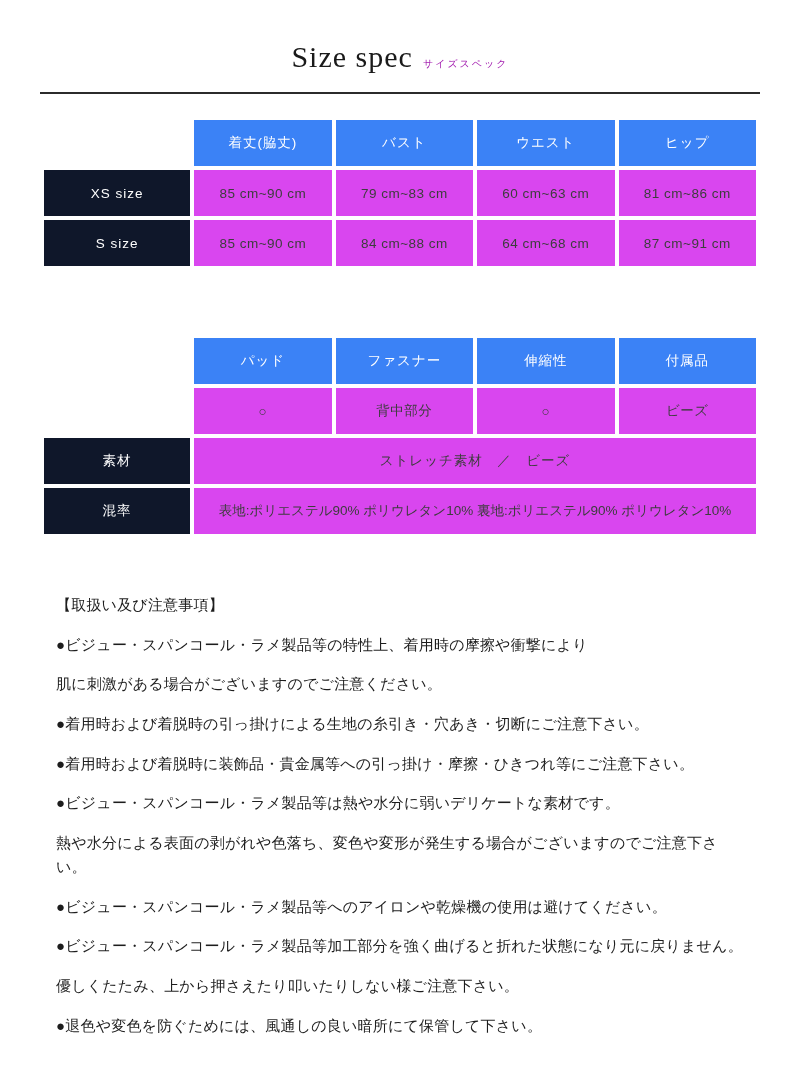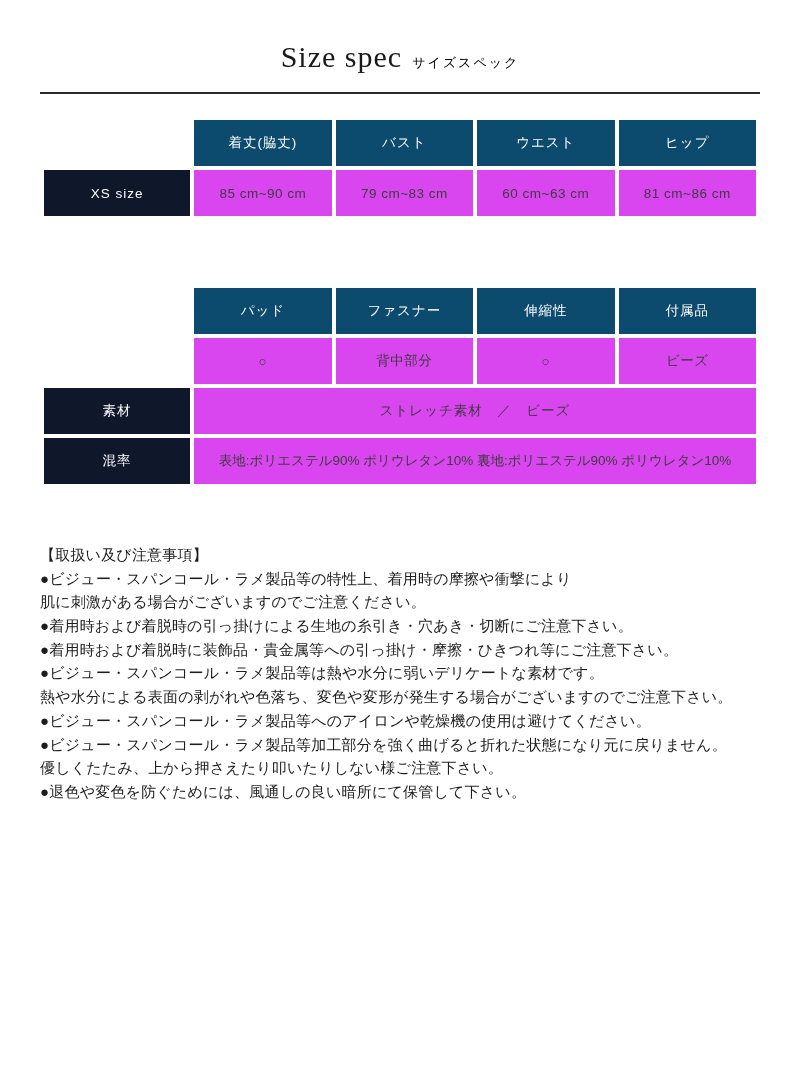--- a/index.html
+++ b/index.html
@@ -35,23 +35,23 @@
   }
   .head-en {
     font-family: "Liberation Serif", serif;
     font-size: 30px;
     letter-spacing: 1px;
     color: #1a1a1a;
     font-weight: normal;
   }
   .head-jp {
     font-family: "Liberation Sans", sans-serif;
-    font-size: 13px;
+    font-size: 10px;
     letter-spacing: 2px;
-    color: #000000;
+    color: #a21caf;
     margin-left: 10px;
     margin-top: 11px;
   }
   .rule {
     border-top: 2px solid #2b2b2b;
     margin-top: 18px;
   }
 
   
   .spec-table {
@@ -62,21 +62,21 @@
   }
   .spec-table td, .spec-table th {
     height: 46px;
     text-align: center;
     vertical-align: middle;
     font-size: 13.5px;
     font-weight: normal;
     padding: 0 4px;
   }
   .hdr-dark {
-    background: #0c4a6e;
+    background: #3b82f6;
     color: #ffffff;
     letter-spacing: 1px;
   }
   .hdr-dark-row {
     background: #0f172a;
     color: #ffffff;
     letter-spacing: 1px;
   }
   .cell-light {
     background: #d946ef;
@@ -104,21 +104,21 @@
   
   .notes {
     margin-top: 56px;
     font-family: "Liberation Serif", serif;
     font-size: 15px;
     line-height: 1.58;
     color: #1d1d1d;
     letter-spacing: 0.2px;
   }
   .notes p {
-    margin: 0;
+    margin: 16px;
   }
 
   .spacer-lg { height: 42px; }
 </style>
 </head>
 <body>
 
 <div class="page">
 
   <div class="section-head">
@@ -144,20 +144,27 @@
           <td class="hdr-dark">バスト</td>
           <td class="hdr-dark">ウエスト</td>
           <td class="hdr-dark">ヒップ</td>
         </tr>
         <tr>
           <td class="hdr-dark-row">XS size</td>
           <td class="cell-light">85 cm~90 cm</td>
           <td class="cell-light">79 cm~83 cm</td>
           <td class="cell-light">60 cm~63 cm</td>
           <td class="cell-light">81 cm~86 cm</td>
+        </tr>
+        <tr>
+          <td class="hdr-dark-row">S size</td>
+          <td class="cell-light">85 cm~90 cm</td>
+          <td class="cell-light">84 cm~88 cm</td>
+          <td class="cell-light">64 cm~68 cm</td>
+          <td class="cell-light">87 cm~91 cm</td>
         </tr>
       </tbody>
     </table>
   </div>
 
   <div class="spacer-lg"></div>
 
 
   <div class="tbl-wrap-detail">
     <table class="spec-table">

